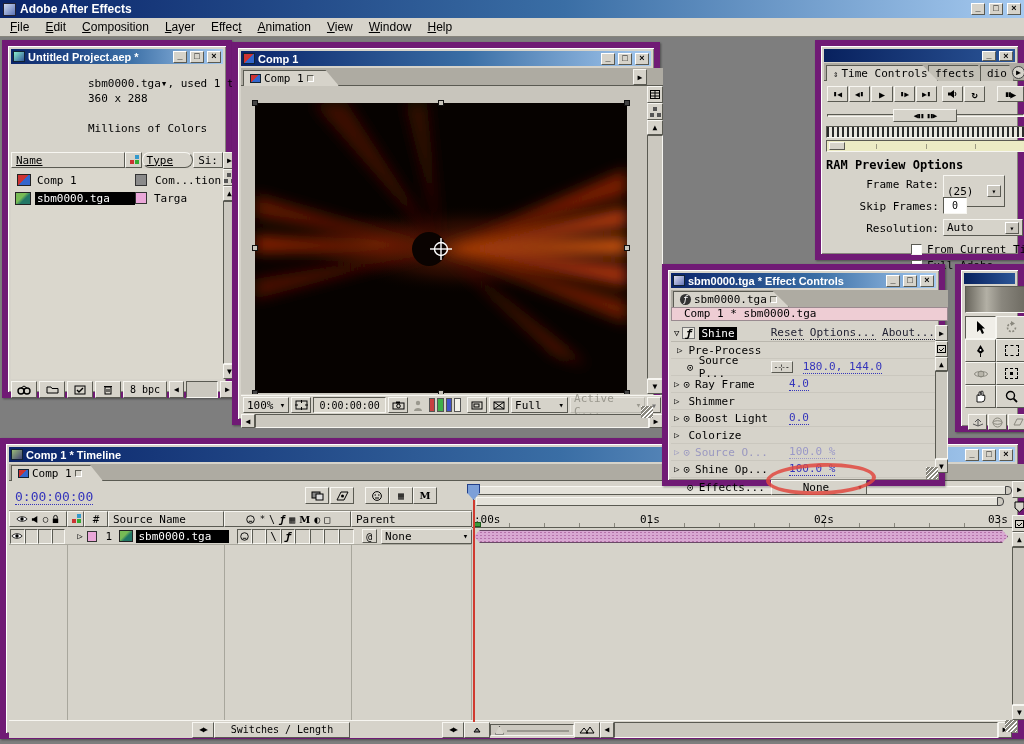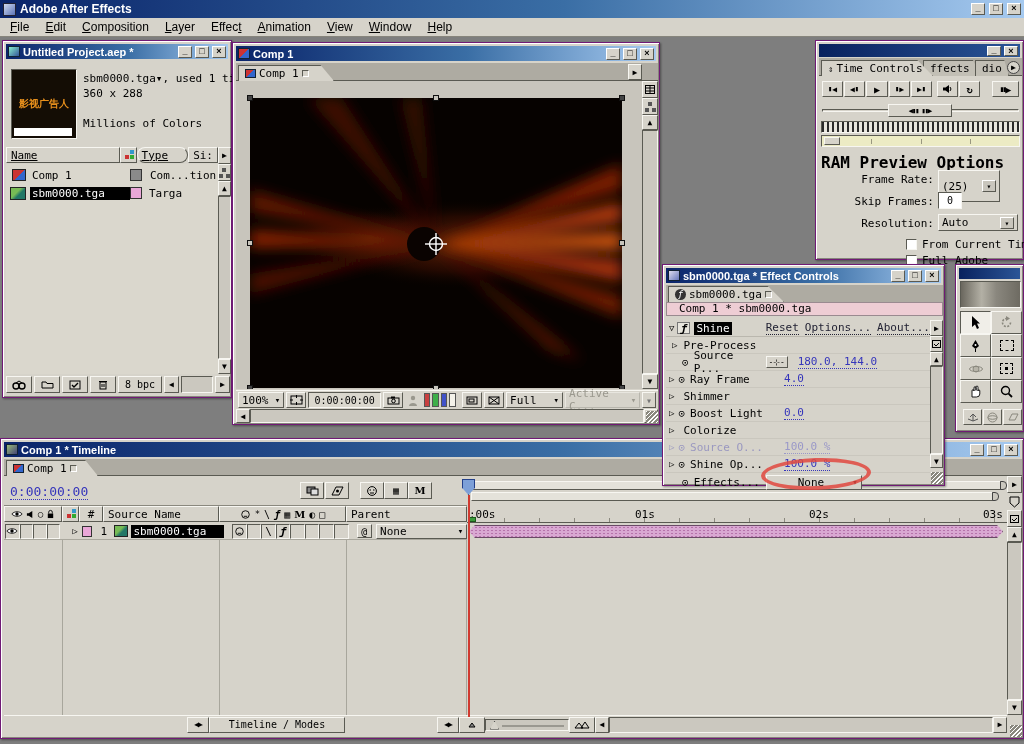--- a/index.html
+++ b/index.html
@@ -1,19 +1,19 @@
 <!DOCTYPE html>
 <html><head>
 <meta charset="utf-8">
 <style>
   * { margin:0; padding:0; box-sizing:border-box; }
   html,body { width:1024px; height:744px; overflow:hidden; }
   body { font-family:"DejaVu Sans Mono", monospace; font-size:11px; color:#000; background:#7e7e7e; position:relative; }
   .abs { position:absolute; }
-  .win { position:absolute; background:#d6d3ca; border:1px solid #701a75;
+  .win { position:absolute; background:#d6d3ca; border:6px solid #701a75;
          box-shadow: inset 1px 1px 0 #ffffff, inset -1px -1px 0 #87857c, 1px 1px 2px rgba(0,0,0,.4); }
   .titlebar { position:absolute; left:3px; right:3px; top:3px; height:15px;
               background:linear-gradient(90deg,#0a246a,#3a6ea5 55%,#a6caf0); color:#fff;
               display:flex; align-items:center; padding:0 2px; gap:3px;
               font-family:"Liberation Sans",sans-serif; font-weight:bold; font-size:11px; }
   .tb-btn { width:14px; height:12px; background:#d6d3ca; color:#000; border:1px solid;
             border-color:#fff #5a5a52 #5a5a52 #fff; font-size:9px; line-height:9px; text-align:center;
             font-family:"Liberation Sans",sans-serif; font-weight:bold; flex:none; }
   .tb-sp { flex:1; }
   .raised { background:#d6d3ca; border:1px solid; border-color:#f7f6f1 #5a5a52 #5a5a52 #f7f6f1; }
@@ -70,24 +70,20 @@
 <div class="win" style="left:2px;top:40px;width:230px;height:358px;">
   <div class="titlebar">
     <span style="width:12px;height:11px;background:linear-gradient(135deg,#8ec,#359);border:1px solid #123;flex:none;"></span>
     <span style="white-space:nowrap;overflow:hidden;">Untitled Project.aep *</span>
     <span class="tb-sp"></span>
     <span class="tb-btn">_</span>
     <span class="tb-btn">□</span>
     <span class="tb-btn">×</span>
   </div>
 
-  <div class="abs sunken" style="left:8px;top:28px;width:66px;height:70px;background:#140d05;display:flex;align-items:center;justify-content:center;">
-    <span style="color:#e8901c;font-size:10px;font-weight:bold;">影视广告人</span>
-    <span class="abs" style="left:2px;bottom:2px;width:58px;height:8px;background:#fff;"></span>
-  </div>
   <div class="abs" style="left:80px;top:30px;width:148px;line-height:15px;white-space:nowrap;">
     <div><span>sbm0000.tga</span><span>▾</span><span>, used 1 tim</span></div>
     <div>360 x 288</div>
     <div>&nbsp;</div>
     <div>Millions of Colors</div>
   </div>
 
   <div class="abs" style="left:3px;top:106px;width:212px;height:17px;display:flex;">
     <div class="hdrcell" style="width:122px;">
         <span style="text-decoration:underline;">Name</span>
@@ -382,21 +378,21 @@
   <div class="raised btn abs mono" style="left:72px;top:63px;width:64px;height:13px;font-size:7px;letter-spacing:-1px;">◀▮▮ ▮▮▶</div>
 
   <div class="abs sunken" style="left:5px;top:80px;width:199px;height:12px;background:repeating-linear-gradient(90deg,#2a2a2a 0 2px,#e8e6de 2px 5px);"></div>
 
   <div class="abs sunken" style="left:5px;top:94px;width:199px;height:12px;background:#ecebc4;">
     <span class="raised abs" style="left:2px;top:1px;width:16px;height:8px;"></span>
     <span class="abs" style="left:25%;top:3px;width:1px;height:5px;background:#9a9880;"></span>
     <span class="abs" style="left:50%;top:3px;width:1px;height:5px;background:#9a9880;"></span>
     <span class="abs" style="left:75%;top:3px;width:1px;height:5px;background:#9a9880;"></span>
   </div>
-  <div class="abs" style="left:5px;top:112px;font-weight:bold;font-size:16px;">RAM Preview Options</div>
+  <div class="abs" style="left:5px;top:112px;font-weight:bold;font-size:12px;">RAM Preview Options</div>
   <div class="abs" style="left:0;top:132px;width:118px;text-align:right;">Frame Rate:</div>
   <div class="ddl abs" style="left:122px;top:129px;width:62px;height:32px;">
       <span>(25)</span>
       <span class="arrowbox">▾</span>
     </div>
   <div class="abs" style="left:0;top:154px;width:118px;text-align:right;">Skip Frames:</div>
   <div class="sunken abs btn" style="left:122px;top:151px;width:24px;height:17px;background:#fff;">0</div>
   <div class="abs" style="left:0;top:176px;width:118px;text-align:right;">Resolution:</div>
   <div class="ddl abs" style="left:122px;top:173px;width:80px;height:17px;">
       <span>Auto</span>
@@ -726,21 +722,21 @@
   <div class="abs" style="left:3px;top:101px;width:1003px;height:175px;background:#d6d3ca;">
     <span class="abs" style="left:58px;top:0;width:1px;height:100%;background:#a8a69c;"></span>
     <span class="abs" style="left:215px;top:0;width:1px;height:100%;background:#a8a69c;"></span>
     <span class="abs" style="left:342px;top:0;width:1px;height:100%;background:#a8a69c;"></span>
     <span class="abs" style="left:462px;top:0;width:1px;height:100%;background:#a8a69c;"></span>
   </div>
 
   <div class="abs" style="left:3px;top:276px;width:1003px;height:18px;background:#d6d3ca;border-top:1px solid #f7f6f1;display:flex;align-items:center;">
     <span style="width:183px;"></span>
     <div class="raised btn" style="width:22px;height:16px;font-size:8px;letter-spacing:-1px;">◀▶</div>
-    <div class="raised btn" style="width:136px;height:16px;">Timeline / Modes</div>
+    <div class="raised btn" style="width:136px;height:16px;">Switches / Length</div>
     <span style="width:92px;"></span>
     <div class="raised btn" style="width:22px;height:16px;font-size:8px;letter-spacing:-1px;">◀▶</div>
     <div class="raised btn" style="width:26px;height:16px;">
       <svg width="12" height="7" viewBox="0 0 12 7">
           <polygon points="3,6 6,2 9,6" fill="#888" stroke="#000"></polygon>
         </svg>
     </div>
     <div class="sunken" style="width:84px;height:12px;position:relative;background:#cbc8bf;">
       <span class="abs" style="left:4px;top:1px;width:9px;height:9px;background:#d6d3ca;border:1px solid #444;clip-path:polygon(50% 0,100% 100%,0 100%);"></span>
       <span class="abs" style="left:16px;top:5px;right:4px;height:2px;background:#9a9890;"></span>

